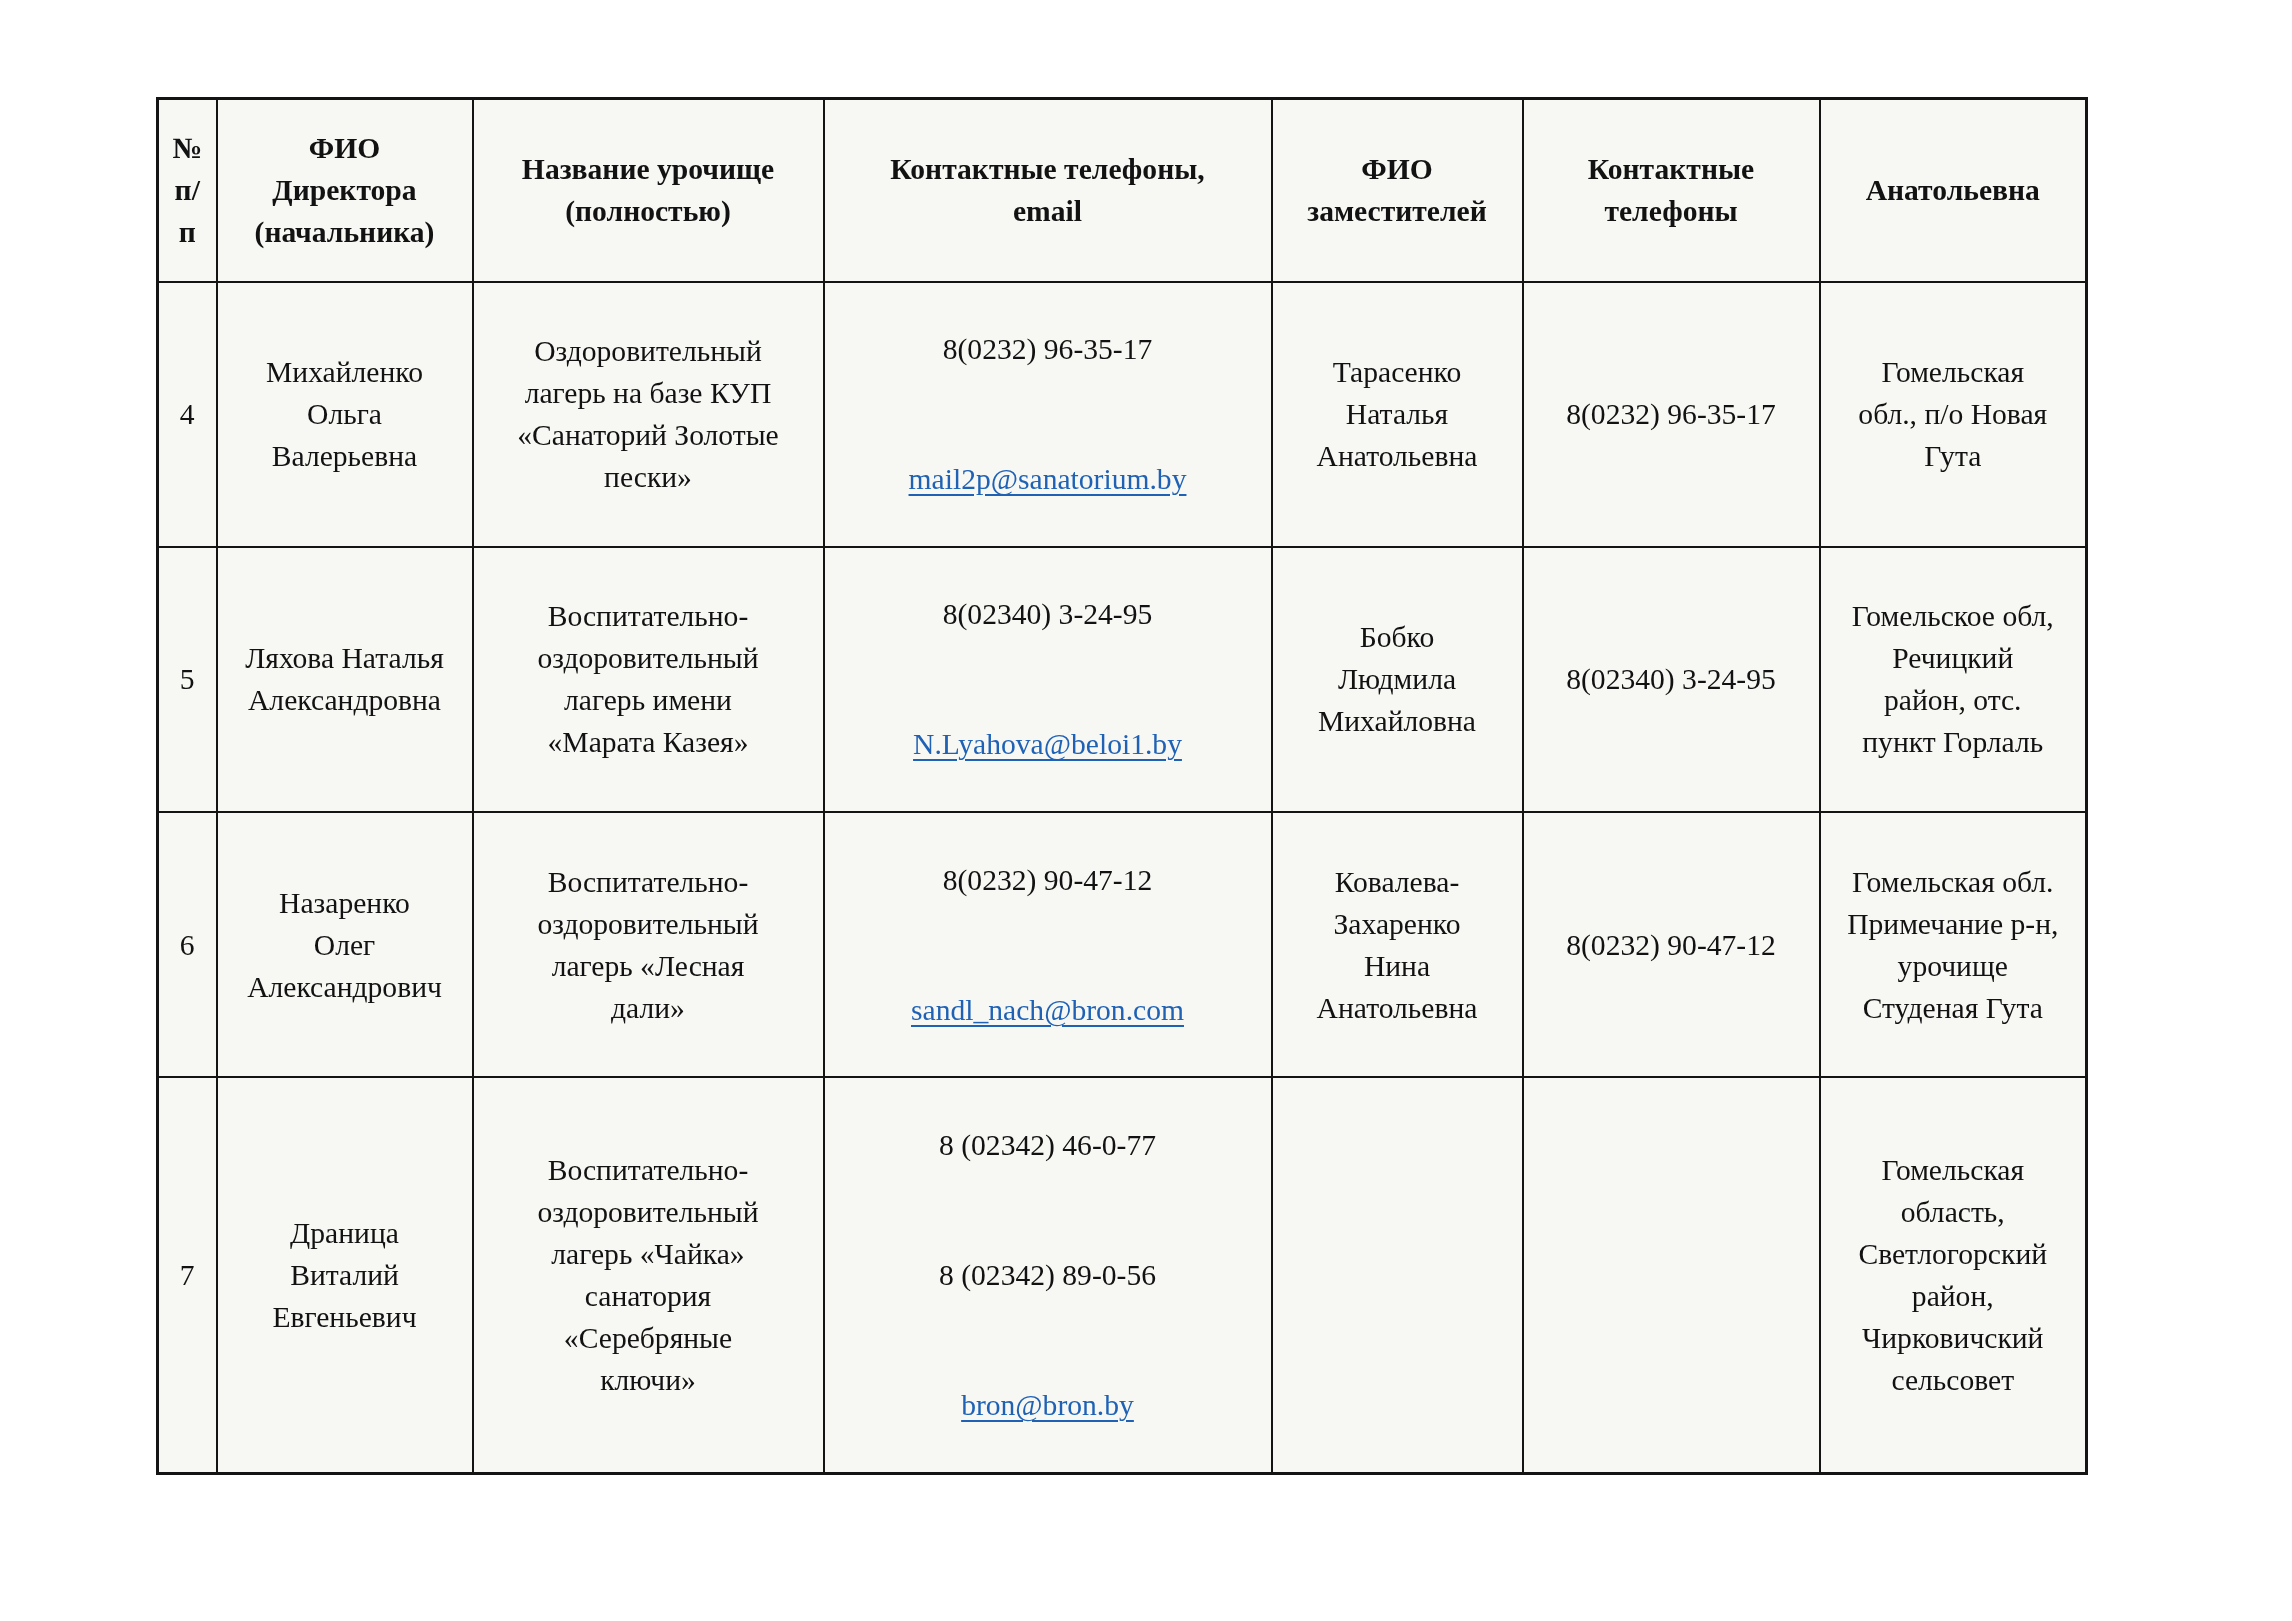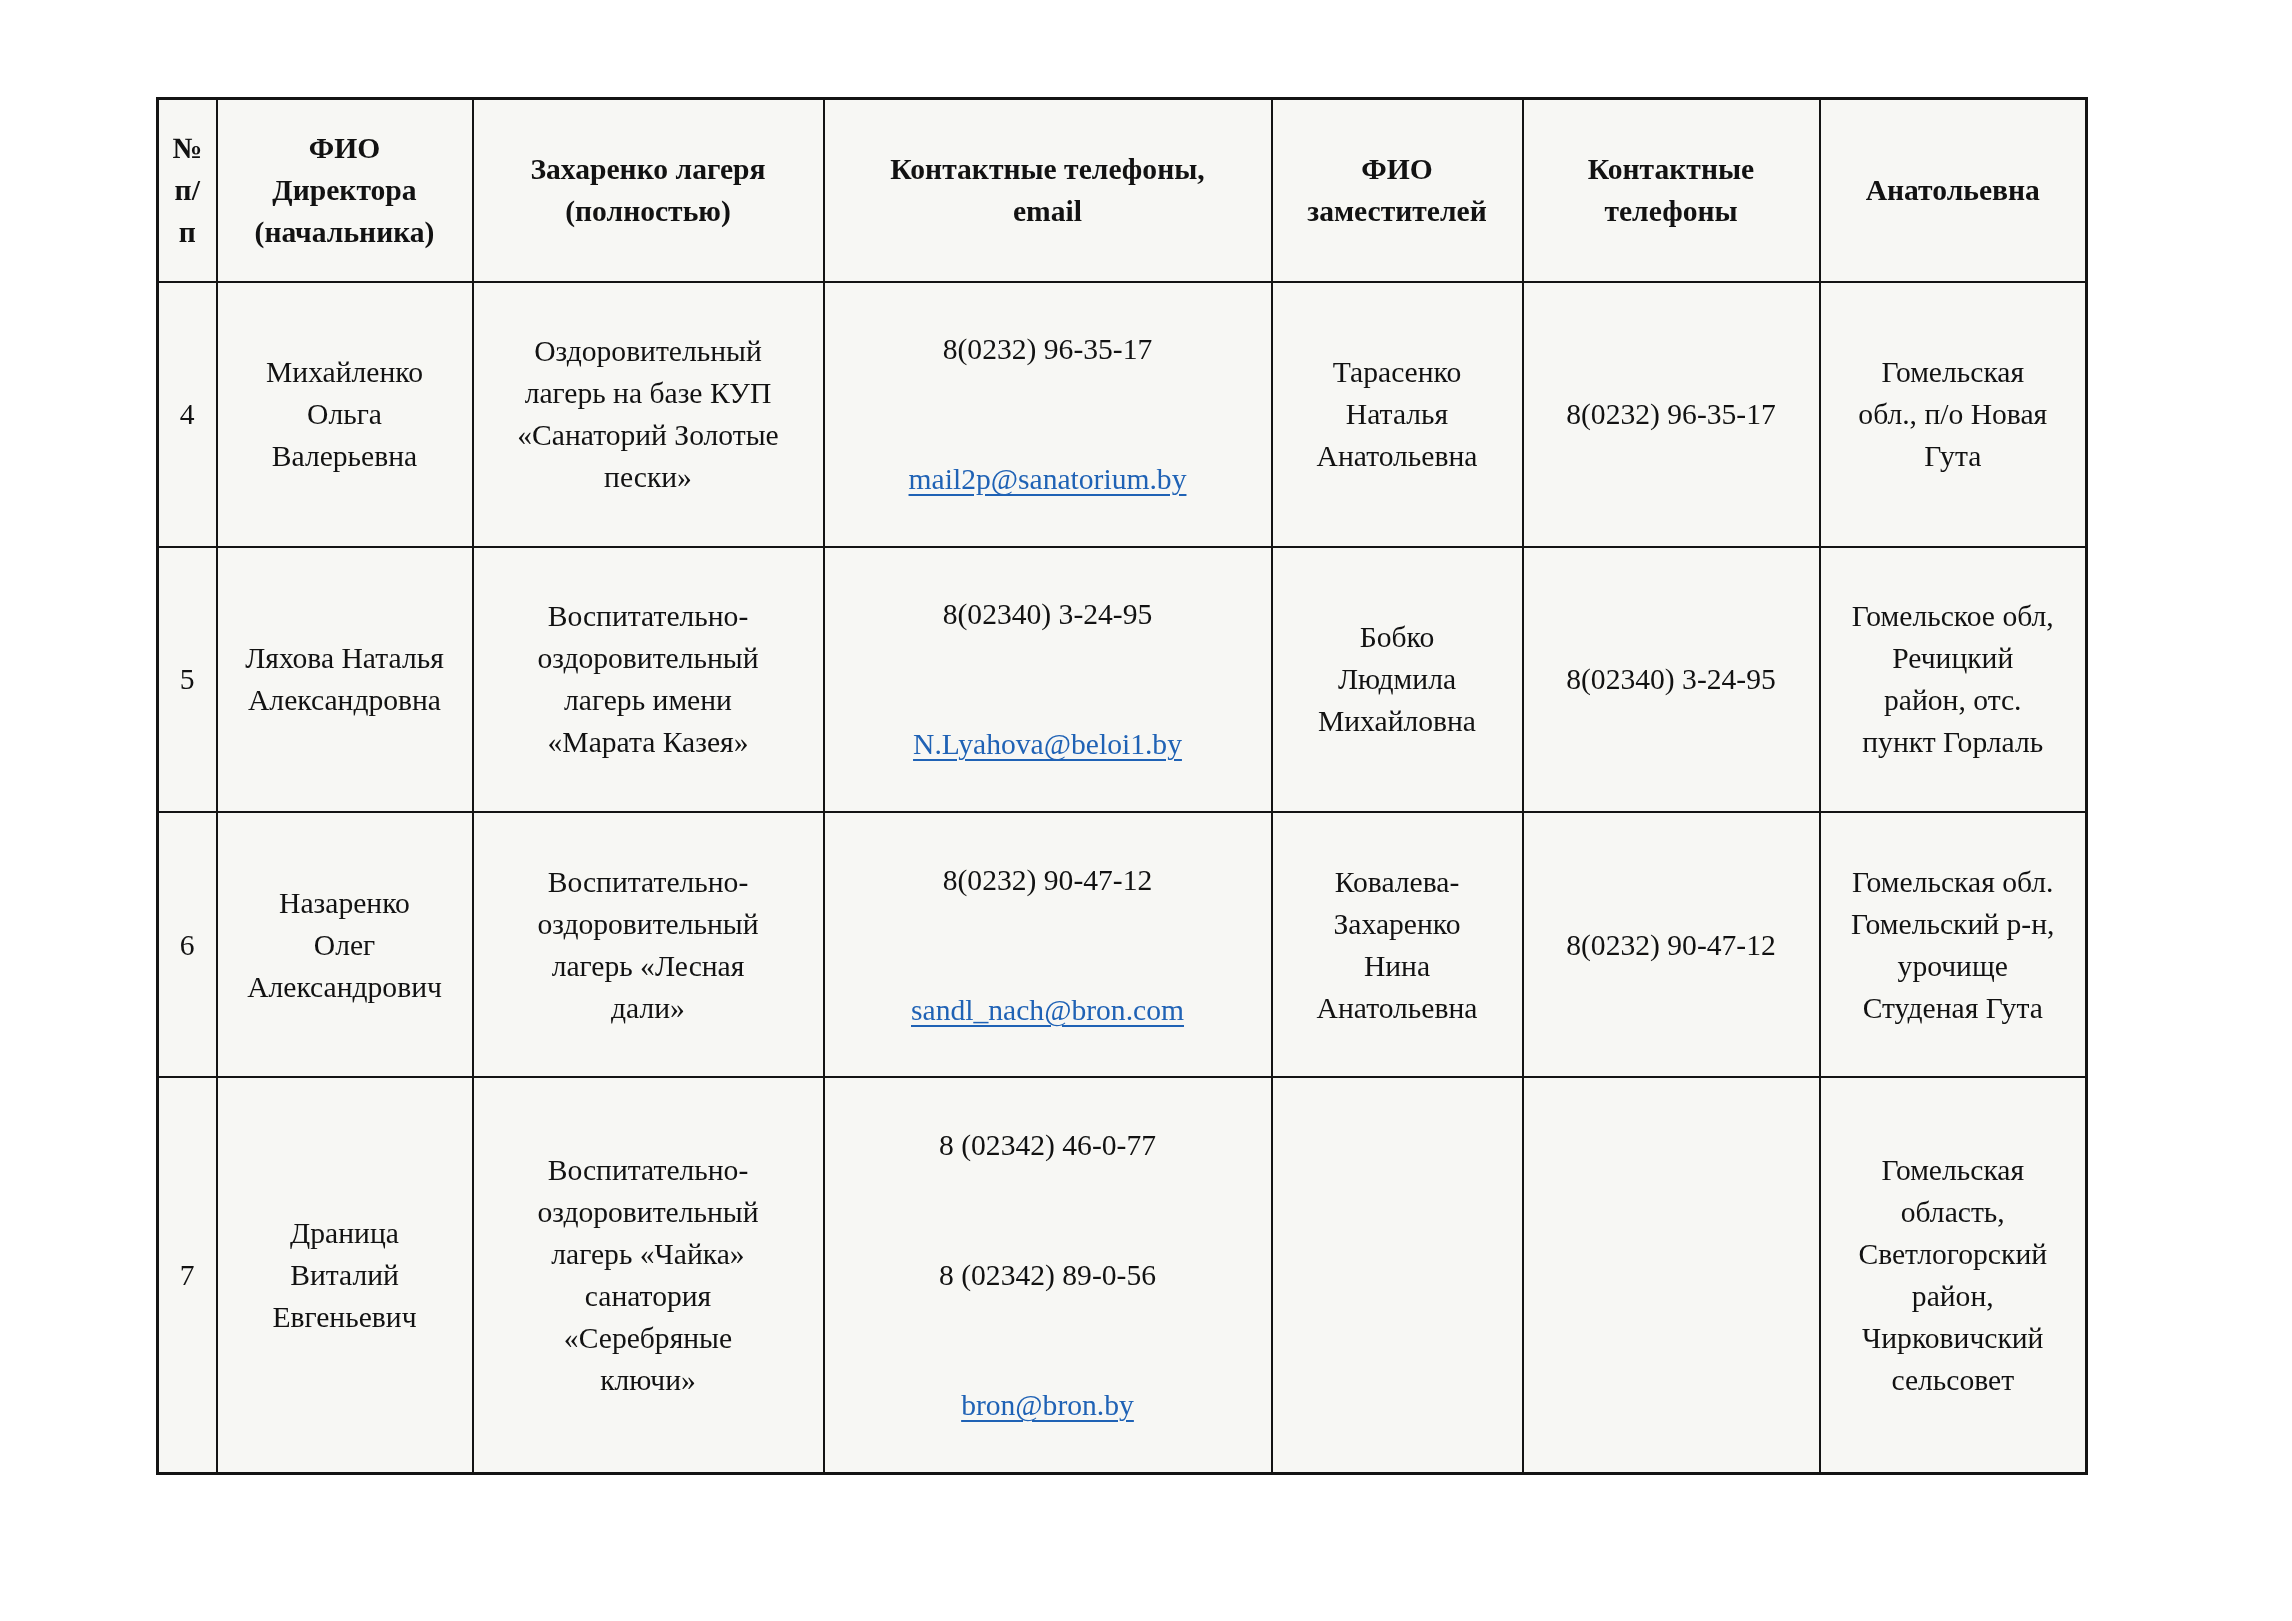--- a/index.html
+++ b/index.html
@@ -70,21 +70,21 @@
         <col class="c-dphone">
         <col class="c-note">
     </colgroup>
     <thead>
       <tr>
         <th>№
 п/п</th>
         <th>ФИО
 Директора
 (начальника)</th>
-        <th>Захаренко лагеря
+        <th>Название урочище
 (полностью)</th>
         <th>Контактные телефоны,
 email</th>
         <th>ФИО
 заместителей</th>
         <th>Контактные
 телефоны</th>
         <th>Анатольевна</th>
       </tr>
     </thead>
@@ -143,21 +143,21 @@
         <td>
           <p>8(0232) 90-47-12</p>
           <p><a href="#" class="email-link">sandl_nach@bron.com</a></p>
         </td>
         <td>Ковалева-
 Захаренко
 Нина
 Анатольевна</td>
         <td>8(0232) 90-47-12</td>
         <td>Гомельская обл.
-Гомельский р-н,
+Примечание р-н,
 урочище
 Студеная Гута</td>
       </tr>
       <tr>
         <td>7</td>
         <td>Драница
 Виталий
 Евгеньевич</td>
         <td>Воспитательно-
 оздоровительный

